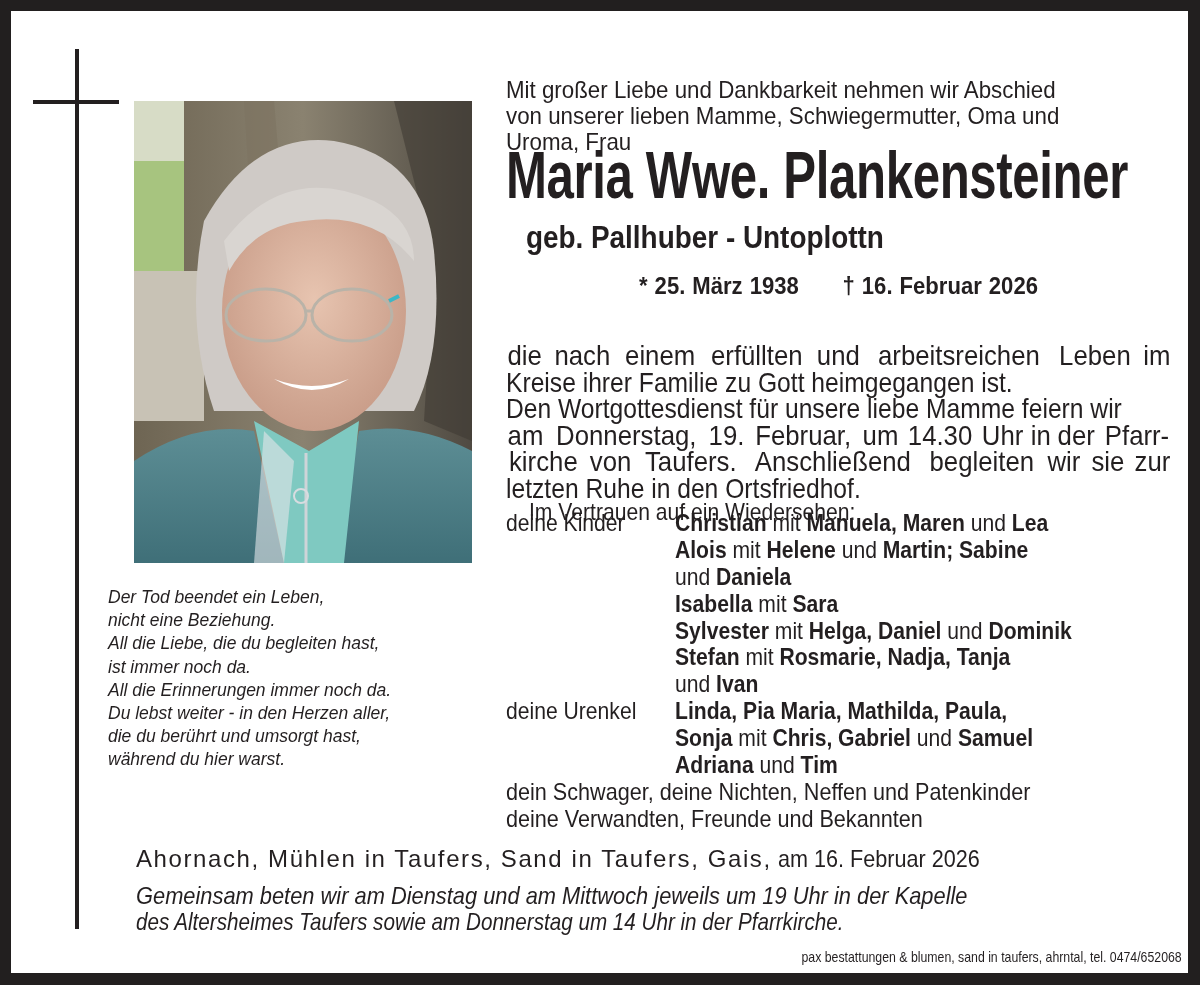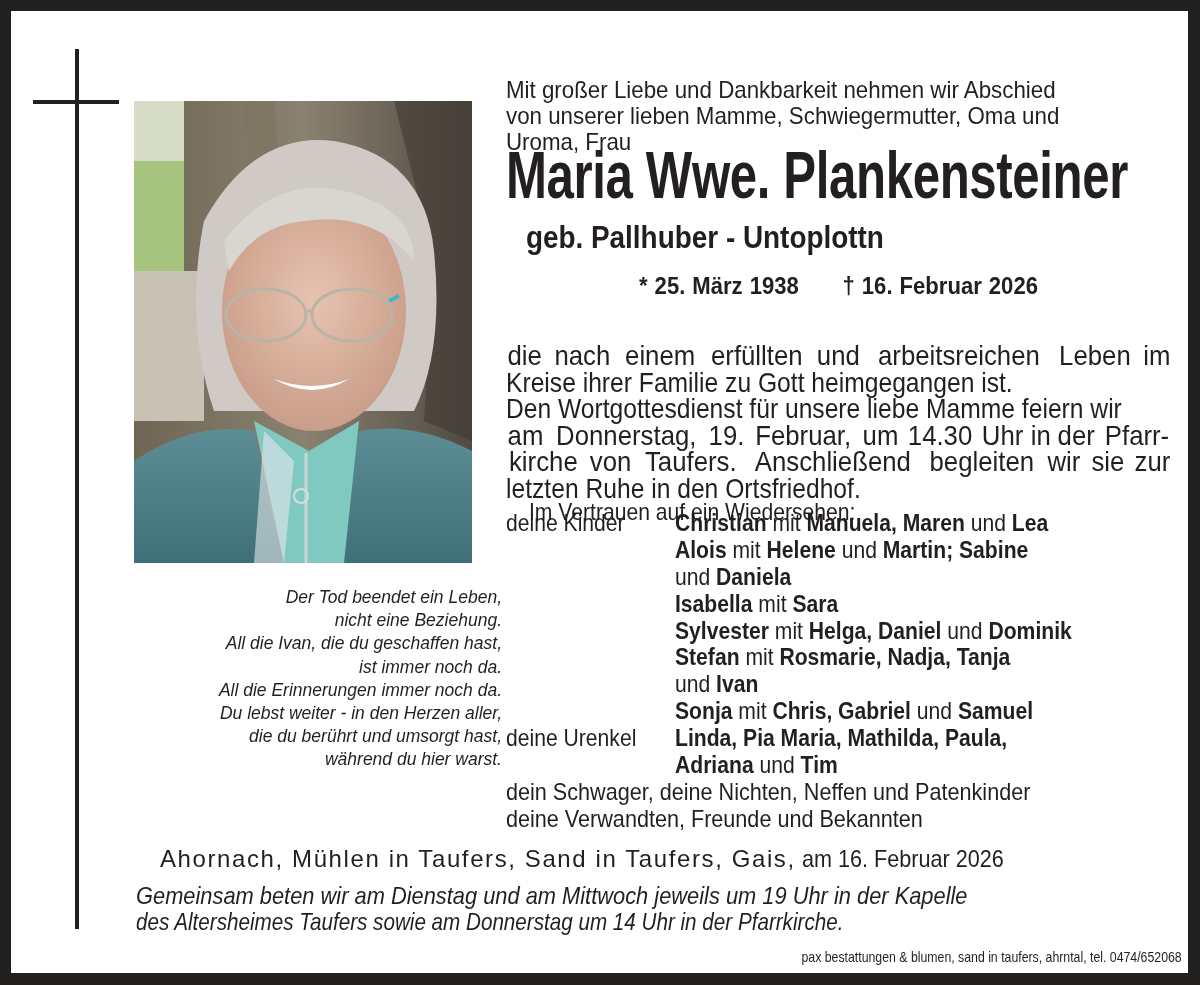--- a/index.html
+++ b/index.html
@@ -13,21 +13,21 @@
   .cross-v { position: absolute; left: 75px; top: 49px; width: 4px; height: 880px; background: #231f20; }
   .cross-h { position: absolute; left: 33px; top: 100px; width: 86px; height: 4px; background: #231f20; }
 
   .photo {
     position: absolute; left: 134px; top: 101px; width: 338px; height: 462px; overflow: hidden;
     background: #7a7468;
   }
   .photo svg { display: block; }
 
   .quote {
-    position: absolute; left: 132px; top: 586px; width: 370px; text-align: right;
+    position: absolute; left: 108px; top: 586px; width: 370px; text-align: left;
     font-style: italic; font-size: 17.5px; line-height: 23.2px; color: #231f20;
   }
   .quote div { white-space: nowrap; }
 
   .col { position: absolute; left: 506px; width: 666px; margin-top: 39px; }
   .narrow { display: inline-block; transform-origin: 0 0; white-space: nowrap; }
 
   .intro { top: 38px; font-size: 24px; line-height: 26px; }
   .intro .narrow { transform: scaleX(0.93); }
 
@@ -56,21 +56,21 @@
   .vertrauen span { display: inline-block; transform: scaleX(0.88); transform-origin: 0 0; }
 
   .family { position: absolute; left: 506px; top: 510px; width: 670px; font-size: 24px; line-height: 26.9px; }
   .frow { position: relative; height: 26.9px; white-space: nowrap; }
   .frow .lbl { position: absolute; left: 0; top: 0; transform: scaleX(0.88); transform-origin: 0 0; display: inline-block; }
   .frow .names { position: absolute; left: 169px; top: 0; transform: scaleX(0.88); transform-origin: 0 0; display: inline-block; }
   .frow .full { position: absolute; left: 0; top: 0; transform: scaleX(0.9); transform-origin: 0 0; display: inline-block; }
   .b { font-weight: bold; }
 
   .places {
-    position: absolute; left: 136px; top: 844px; font-size: 24px; line-height: 30px; white-space: nowrap; margin-left: 24px;
+    position: absolute; left: 136px; top: 844px; font-size: 24px; line-height: 30px; white-space: nowrap;
   }
   .places .p1 { letter-spacing: 1.6px; }
   .places .p2 { display: inline-block; transform: scaleX(0.9); transform-origin: 0 0; }
   .prayer {
     position: absolute; left: 136px; top: 883px; font-size: 24px; line-height: 26px; white-space: nowrap; font-style: italic;
   }
   .prayer div { transform: scaleX(0.91); transform-origin: 0 0; }
   .prayer div + div { transform: scaleX(0.86); }
   .credit {
     position: absolute; right: 18px; top: 947px; font-size: 15px; line-height: 20px; white-space: nowrap;
@@ -123,21 +123,21 @@
     <path d="M120 320 L175 350 L225 320 L210 462 L150 462 Z" fill="#7fc9c1"></path>
     <path d="M130 330 L160 360 L150 462 L120 462 Z" fill="#e3e6ea" opacity="0.6"></path>
     <line x1="172" y1="352" x2="172" y2="462" stroke="#cfd4d8" stroke-width="3"></line>
     <circle cx="167" cy="395" r="7" fill="none" stroke="#d8dce0" stroke-width="2"></circle>
   </svg>
 </div>
 
 <div class="quote">
   <div>Der Tod beendet ein Leben,</div>
   <div>nicht eine Beziehung.</div>
-  <div>All die Ivan, die du geschaffen hast,</div>
+  <div>All die Liebe, die du begleiten hast,</div>
   <div>ist immer noch da.</div>
   <div>All die Erinnerungen immer noch da.</div>
   <div>Du lebst weiter - in den Herzen aller,</div>
   <div>die du berührt und umsorgt hast,</div>
   <div>während du hier warst.</div>
 </div>
 
 <div class="col intro">
   <div><span class="narrow">Mit großer Liebe und Dankbarkeit nehmen wir Abschied</span></div>
   <div><span class="narrow">von unserer lieben Mamme, Schwiegermutter, Oma und</span></div>
@@ -213,25 +213,25 @@
     <div class="frow">
       <span class="names"><span class="b">Sylvester</span><span> mit </span><span class="b">Helga, Daniel</span><span> und </span><span class="b">Dominik</span></span>
     </div>
     <div class="frow">
       <span class="names"><span class="b">Stefan</span><span> mit </span><span class="b">Rosmarie, Nadja, Tanja</span></span>
     </div>
     <div class="frow">
       <span class="names"><span>und </span><span class="b">Ivan</span></span>
     </div>
     <div class="frow">
-      <span class="names"><span class="b">Sonja</span><span> mit </span><span class="b">Chris, Gabriel</span><span> und </span><span class="b">Samuel</span></span>
-    </div>
-    <div class="frow">
       <span class="lbl">deine Urenkel</span>
       <span class="names"><span class="b">Linda, Pia Maria, Mathilda, Paula,</span></span>
+    </div>
+    <div class="frow">
+      <span class="names"><span class="b">Sonja</span><span> mit </span><span class="b">Chris, Gabriel</span><span> und </span><span class="b">Samuel</span></span>
     </div>
     <div class="frow">
       <span class="names"><span class="b">Adriana</span><span> und </span><span class="b">Tim</span></span>
     </div>
     <div class="frow">
       <span class="full">dein Schwager, deine Nichten, Neffen und Patenkinder</span>
     </div>
     <div class="frow">
       <span class="full">deine Verwandten, Freunde und Bekannten</span>
     </div>

